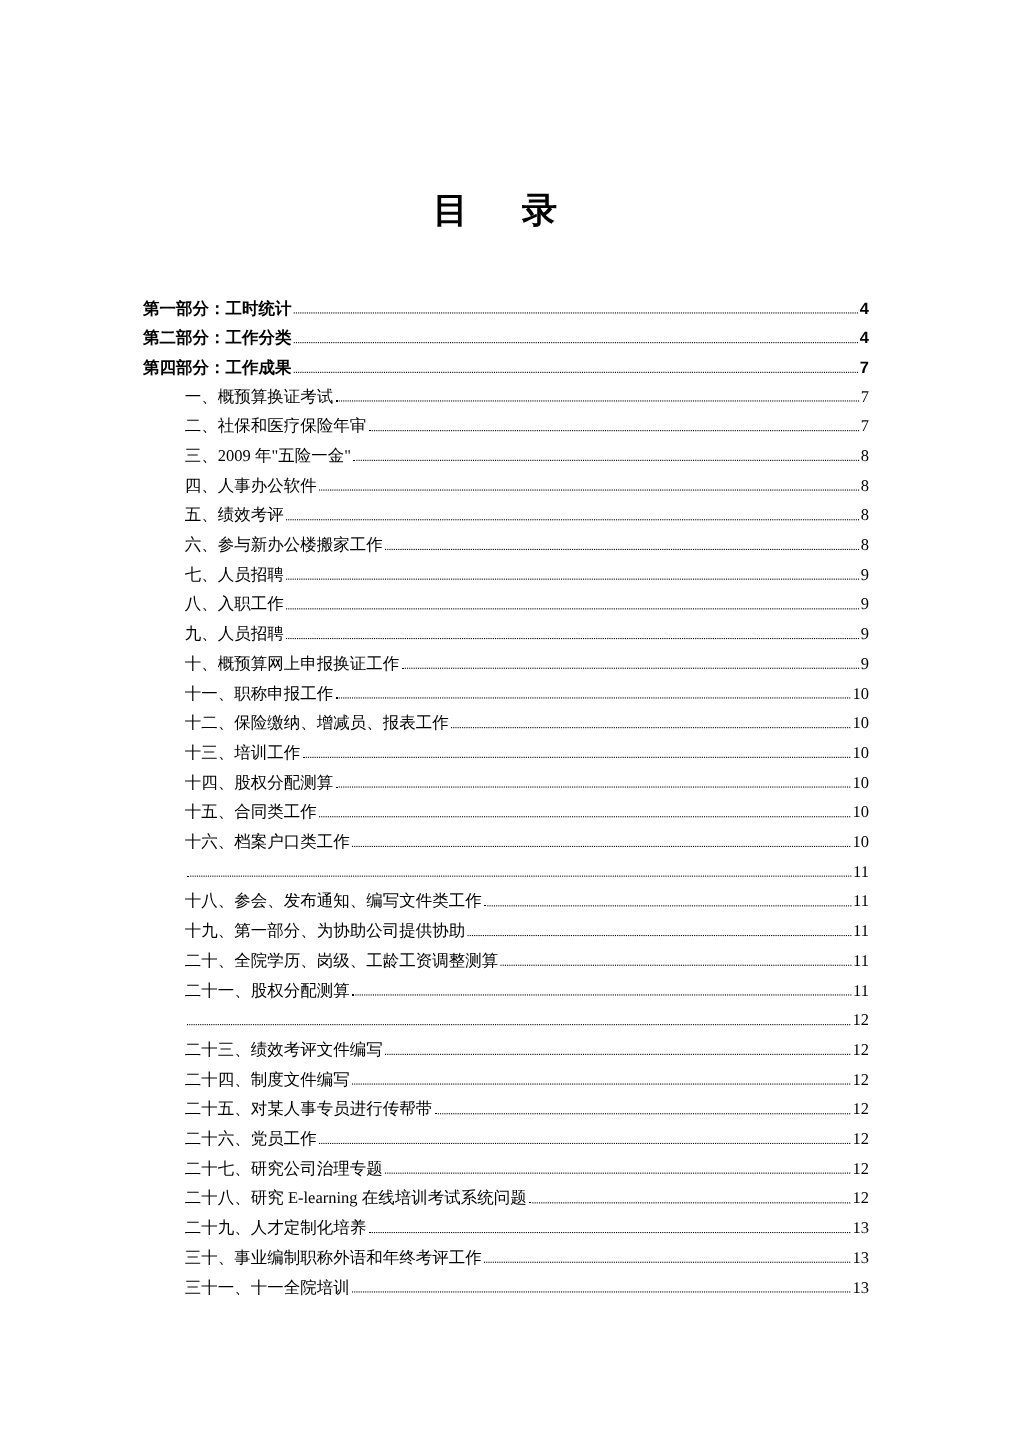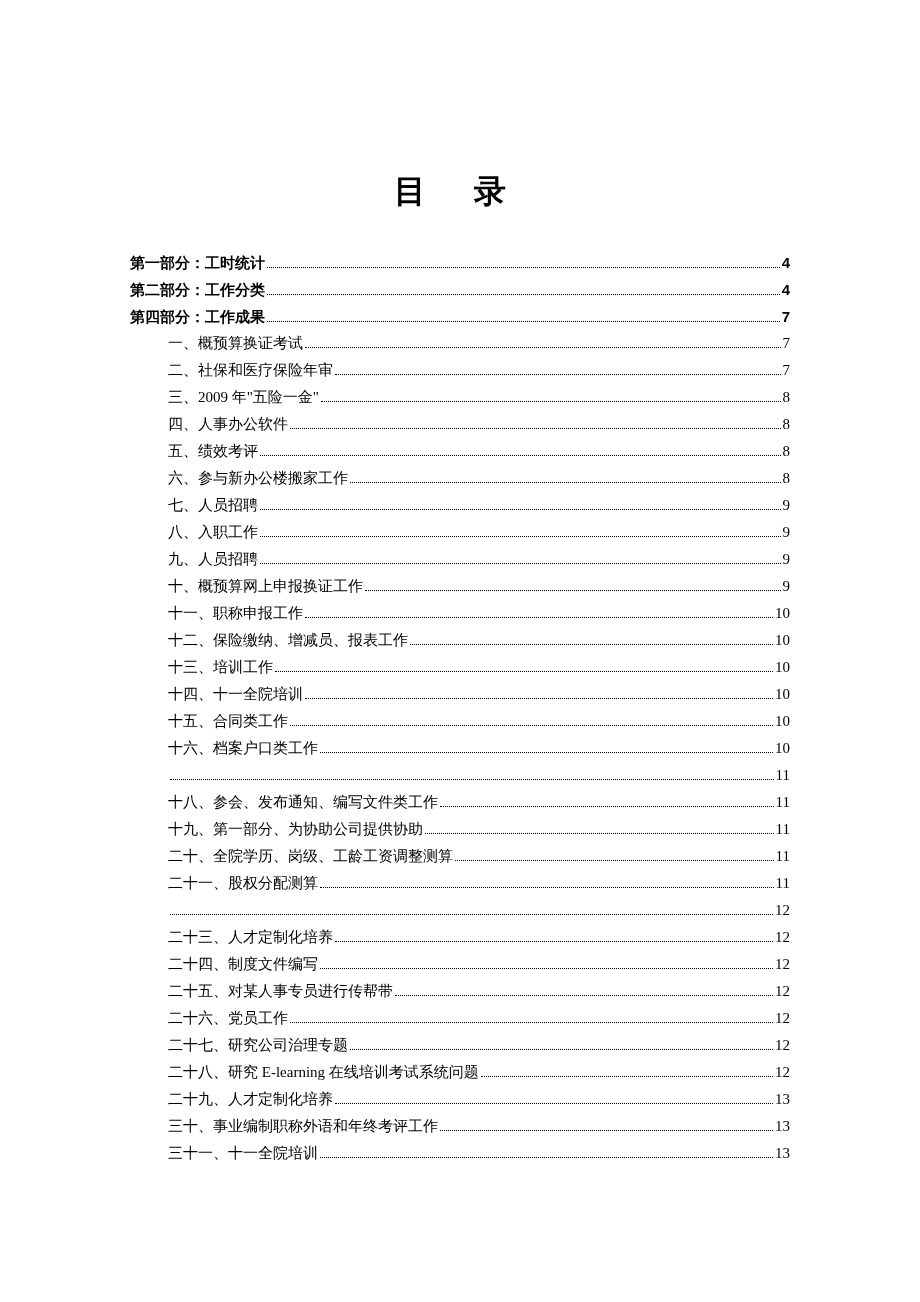--- a/index.html
+++ b/index.html
@@ -15,22 +15,22 @@
       position: relative;
     }
     .page {
       padding: 170px 130px 80px 130px;
     }
     .title {
       text-align: center;
       font-size: 32px;
       font-weight: bold;
       letter-spacing: 20px;
-      margin-bottom: 35px;
-      font-family: Liberation Serif, serif;
+      margin-bottom: 53px;
+      font-family: Liberation Sans, sans-serif;
     }
     .toc-entry {
       display: flex;
       align-items: baseline;
       font-size: 15px;
       line-height: 1.8;
       color: #000;
     }
     .toc-entry.level-1 {
       font-family: "SimHei", "黑体", sans-serif;
@@ -133,21 +133,21 @@
         <span class="toc-label">十二、保险缴纳、增减员、报表工作</span>
         <span class="toc-dots"></span>
         <span class="toc-page">10</span>
       </div>
       <div class="toc-entry level-2">
         <span class="toc-label">十三、培训工作</span>
         <span class="toc-dots"></span>
         <span class="toc-page">10</span>
       </div>
       <div class="toc-entry level-2">
-        <span class="toc-label">十四、十一全院培训</span>
+        <span class="toc-label">十四、股权分配测算</span>
         <span class="toc-dots"></span>
         <span class="toc-page">10</span>
       </div>
       <div class="toc-entry level-2">
         <span class="toc-label">十五、合同类工作</span>
         <span class="toc-dots"></span>
         <span class="toc-page">10</span>
       </div>
       <div class="toc-entry level-2">
         <span class="toc-label">十六、档案户口类工作</span>
@@ -176,21 +176,21 @@
       <div class="toc-entry level-2">
         <span class="toc-label">二十一、股权分配测算</span>
         <span class="toc-dots"></span>
         <span class="toc-page">11</span>
       </div>
       <div class="toc-entry level-2">
         <span class="toc-dots"></span>
         <span class="toc-page">12</span>
       </div>
       <div class="toc-entry level-2">
-        <span class="toc-label">二十三、人才定制化培养</span>
+        <span class="toc-label">二十三、绩效考评文件编写</span>
         <span class="toc-dots"></span>
         <span class="toc-page">12</span>
       </div>
       <div class="toc-entry level-2">
         <span class="toc-label">二十四、制度文件编写</span>
         <span class="toc-dots"></span>
         <span class="toc-page">12</span>
       </div>
       <div class="toc-entry level-2">
         <span class="toc-label">二十五、对某人事专员进行传帮带</span>

